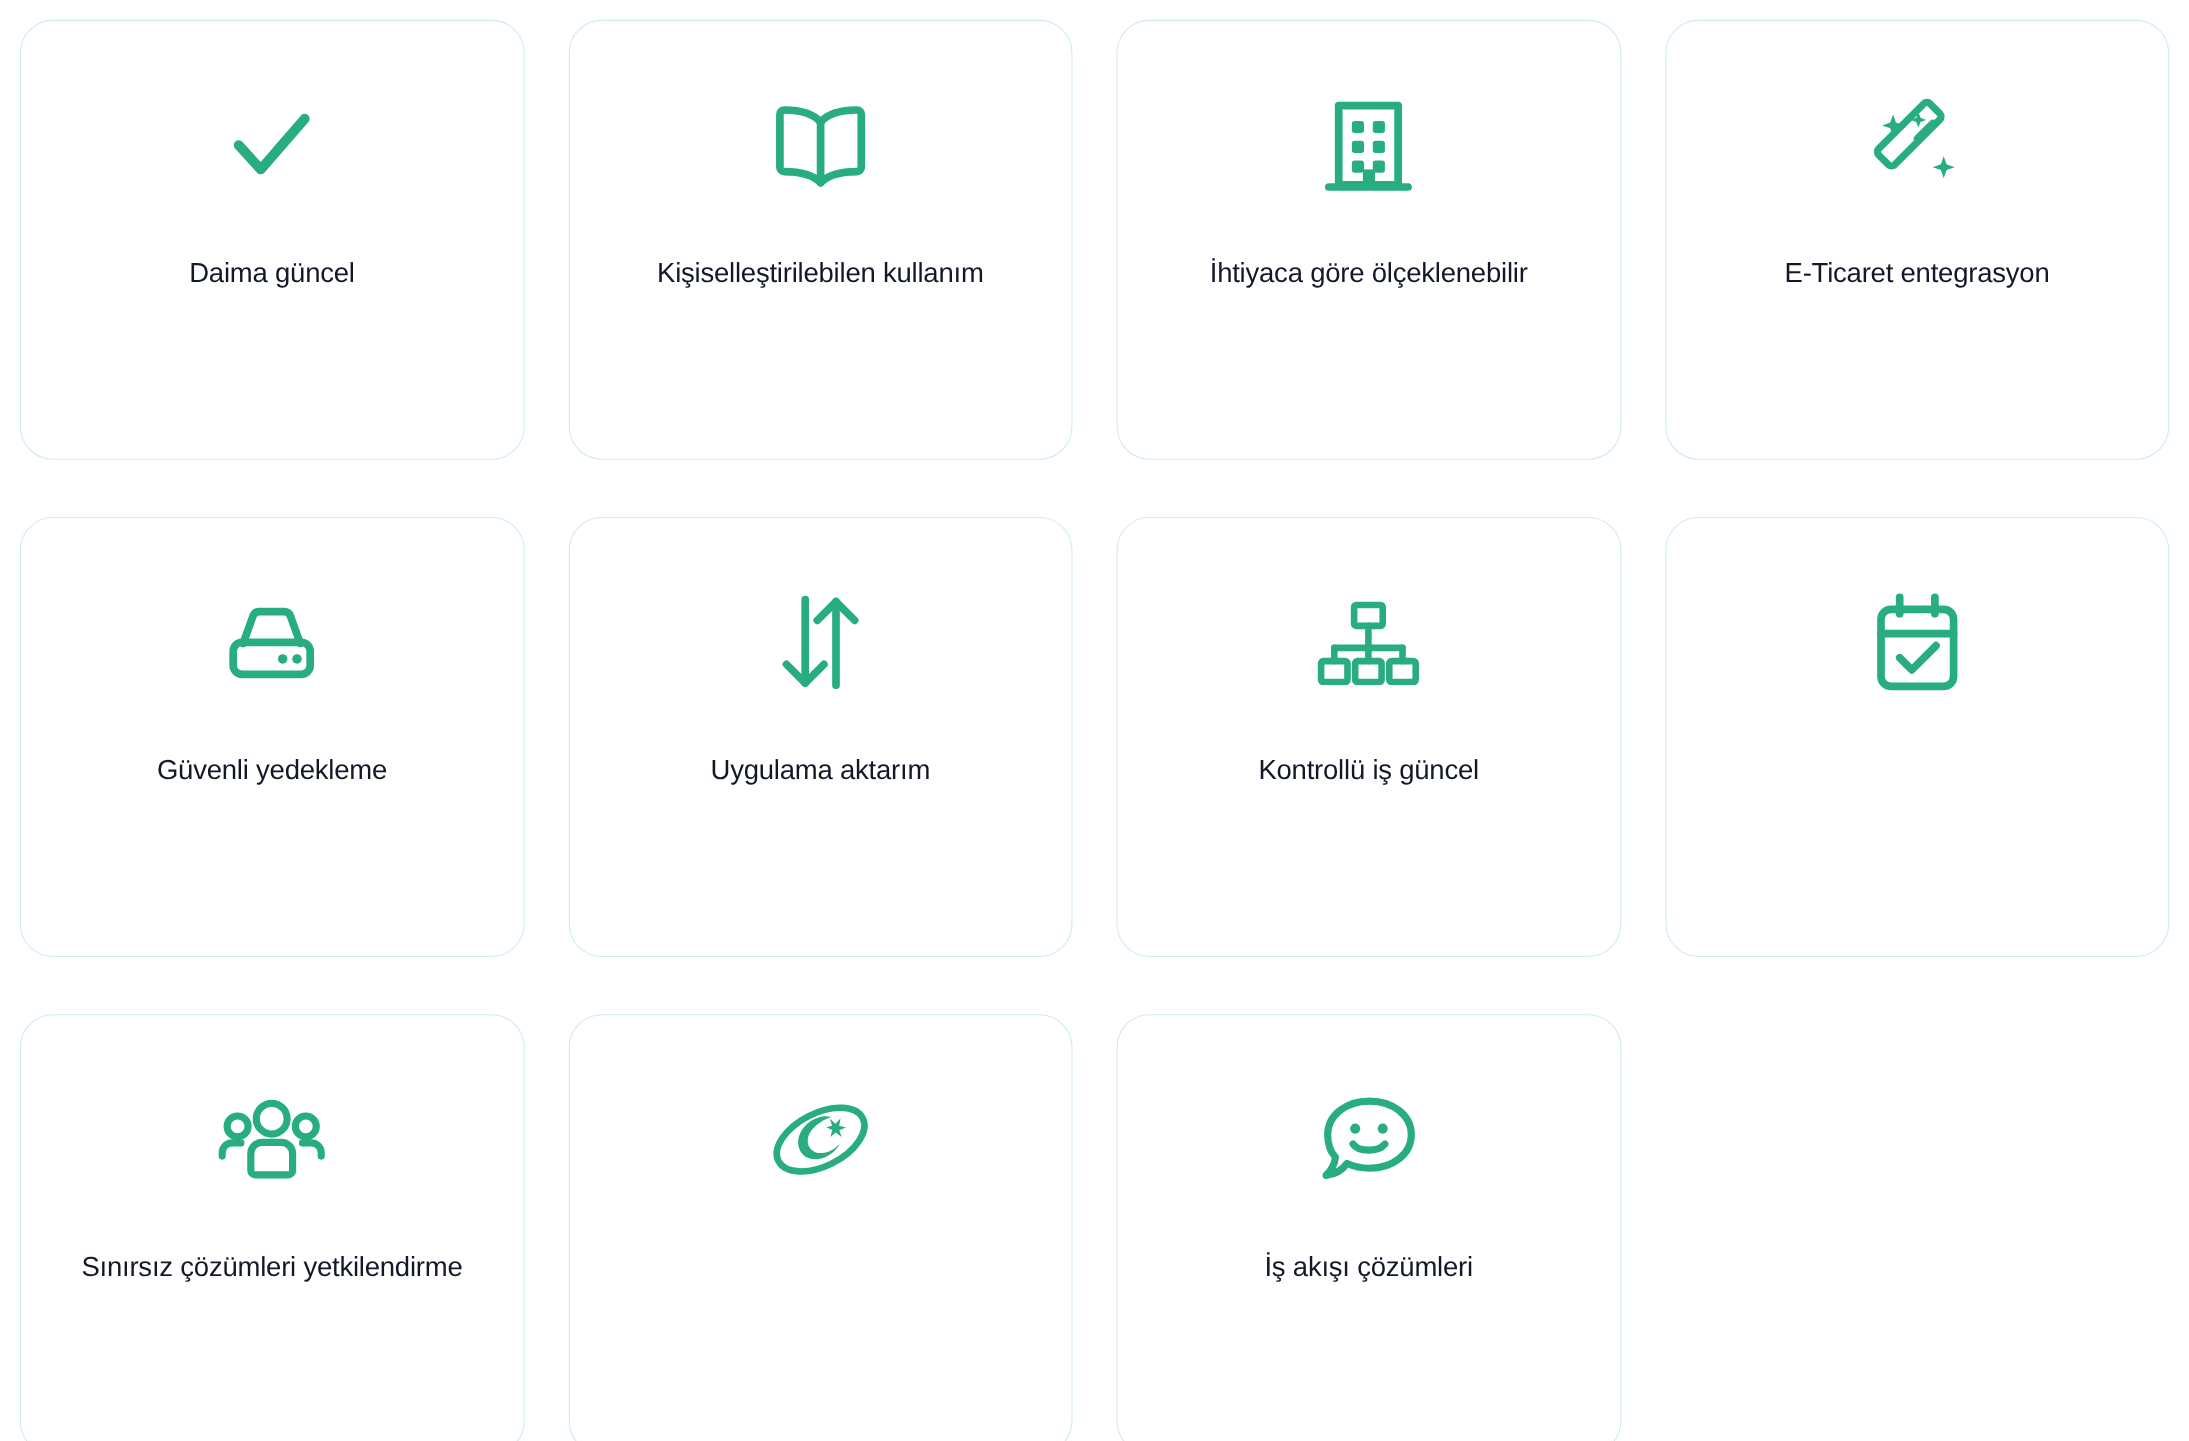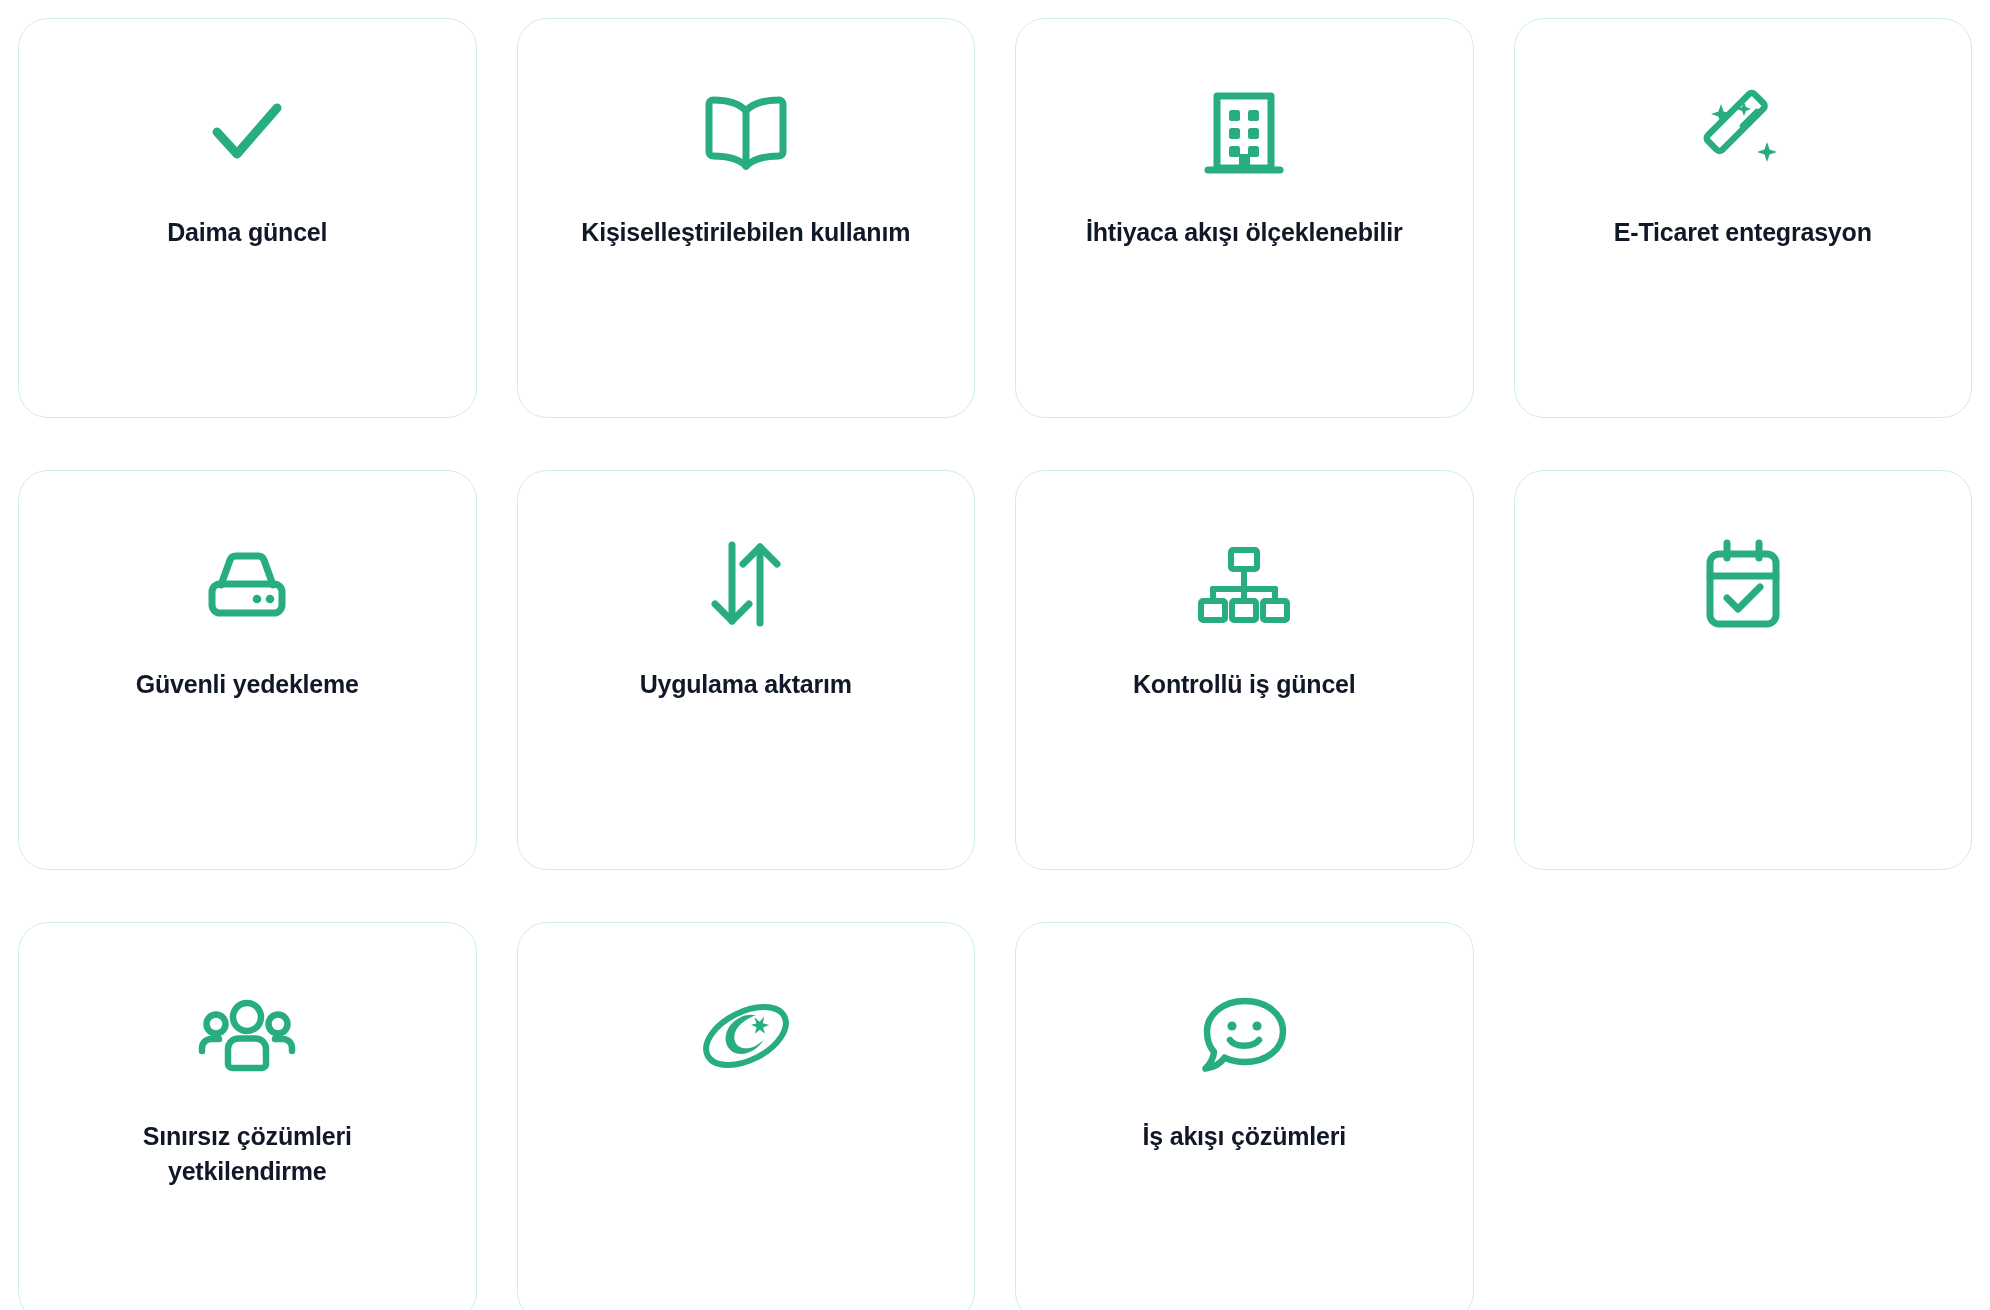--- a/index.html
+++ b/index.html
@@ -39,25 +39,25 @@
     height: 110px;
     width: 100%;
     display: flex;
     align-items: center;
     justify-content: center;
   }
   .icon-wrap svg {
     display: block;
   }
   .card-label {
-    margin-top: 28px;
+    margin-top: 44px;
     width: 80%;
     text-align: center;
     font-size: 25px;
-    font-weight: 700;
+    font-weight: 400;
     line-height: 1.38;
     color: #111827;
     letter-spacing: -0.2px;
   }
 </style>
 </head>
 <body>
 
 <div id="grid">
 
@@ -88,21 +88,21 @@
         <rect x="27" y="24" width="11" height="11" rx="2.5" fill="#27ad80"></rect>
         <rect x="46" y="24" width="11" height="11" rx="2.5" fill="#27ad80"></rect>
         <rect x="27" y="42" width="11" height="11" rx="2.5" fill="#27ad80"></rect>
         <rect x="46" y="42" width="11" height="11" rx="2.5" fill="#27ad80"></rect>
         <rect x="27" y="60" width="11" height="11" rx="2.5" fill="#27ad80"></rect>
         <rect x="46" y="60" width="11" height="11" rx="2.5" fill="#27ad80"></rect>
         <rect x="37" y="68" width="11" height="16" fill="#27ad80"></rect>
         <path d="M6 84 H78" stroke="#27ad80" stroke-width="7" stroke-linecap="round"></path>
       </svg>
     </div>
-    <div class="card-label">İhtiyaca akışı ölçeklenebilir</div>
+    <div class="card-label">İhtiyaca göre ölçeklenebilir</div>
   </div>
 
   <div class="card">
     <div class="icon-wrap">
       <svg width="94" height="92" viewBox="0 0 94 92" fill="none" aria-hidden="true">
         <g stroke="#27ad80" stroke-width="6.5" stroke-linejoin="round" stroke-linecap="round">
           <rect x="34.6" y="-0.5" width="20.5" height="66" rx="4" transform="rotate(45 38 28)"></rect>
           <path d="M47 40 L61 26"></path>
         </g>
         <path d="M25 18 L27.6 25.4 L35 28 L27.6 30.6 L25 38 L22.4 30.6 L15 28 L22.4 25.4 Z" fill="#27ad80"></path>

